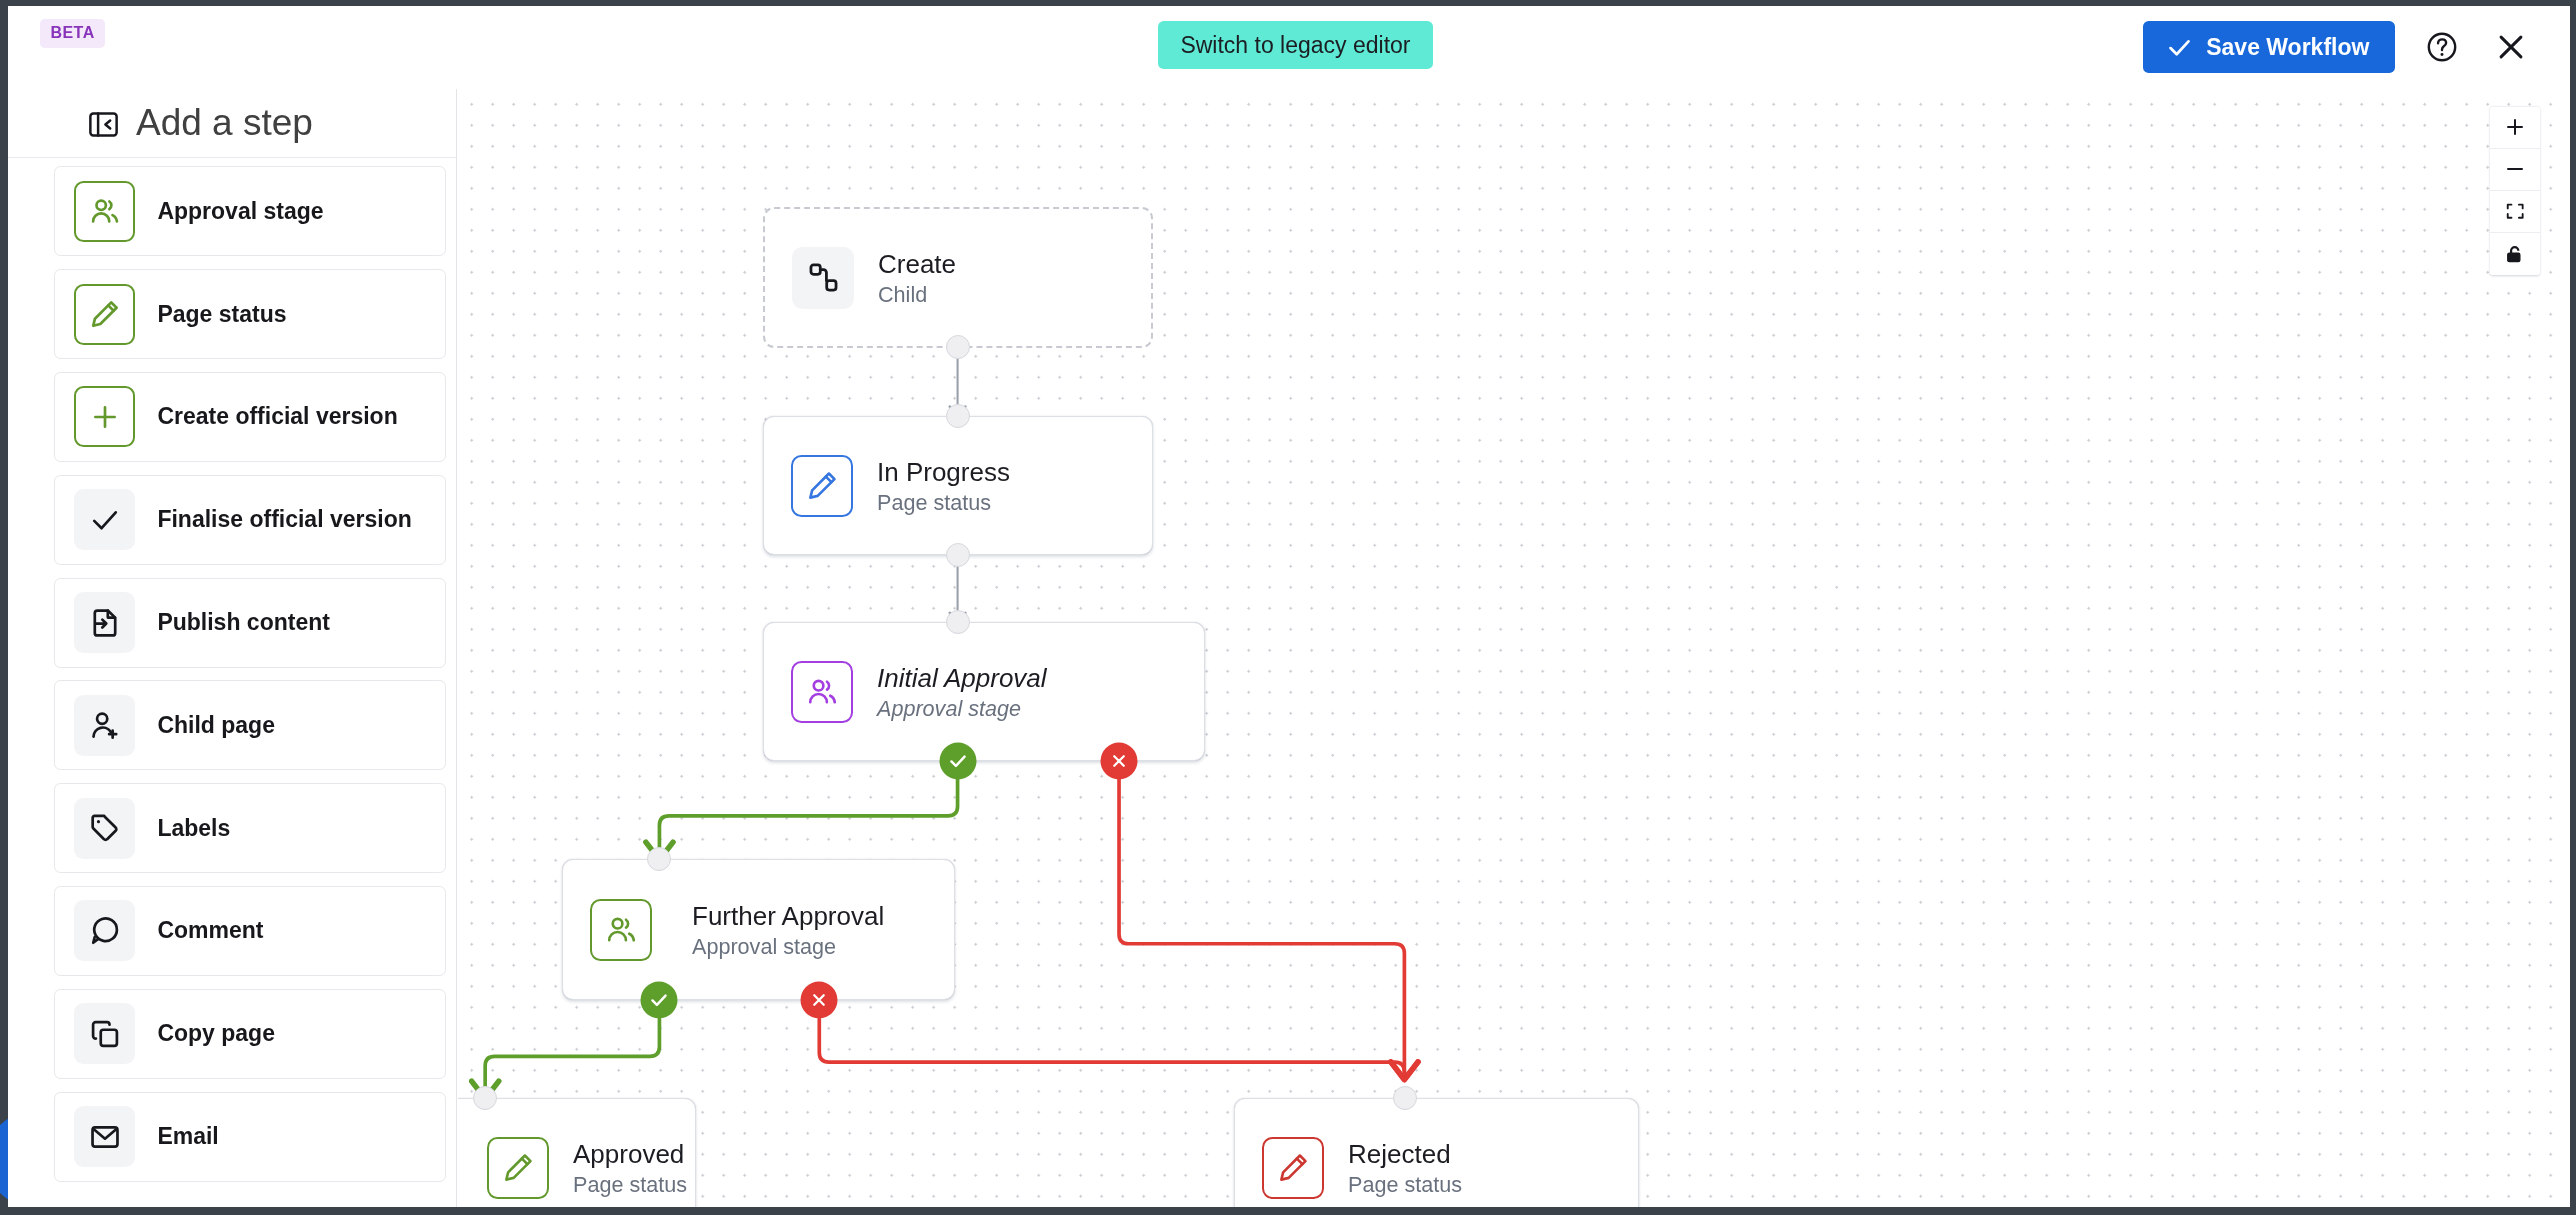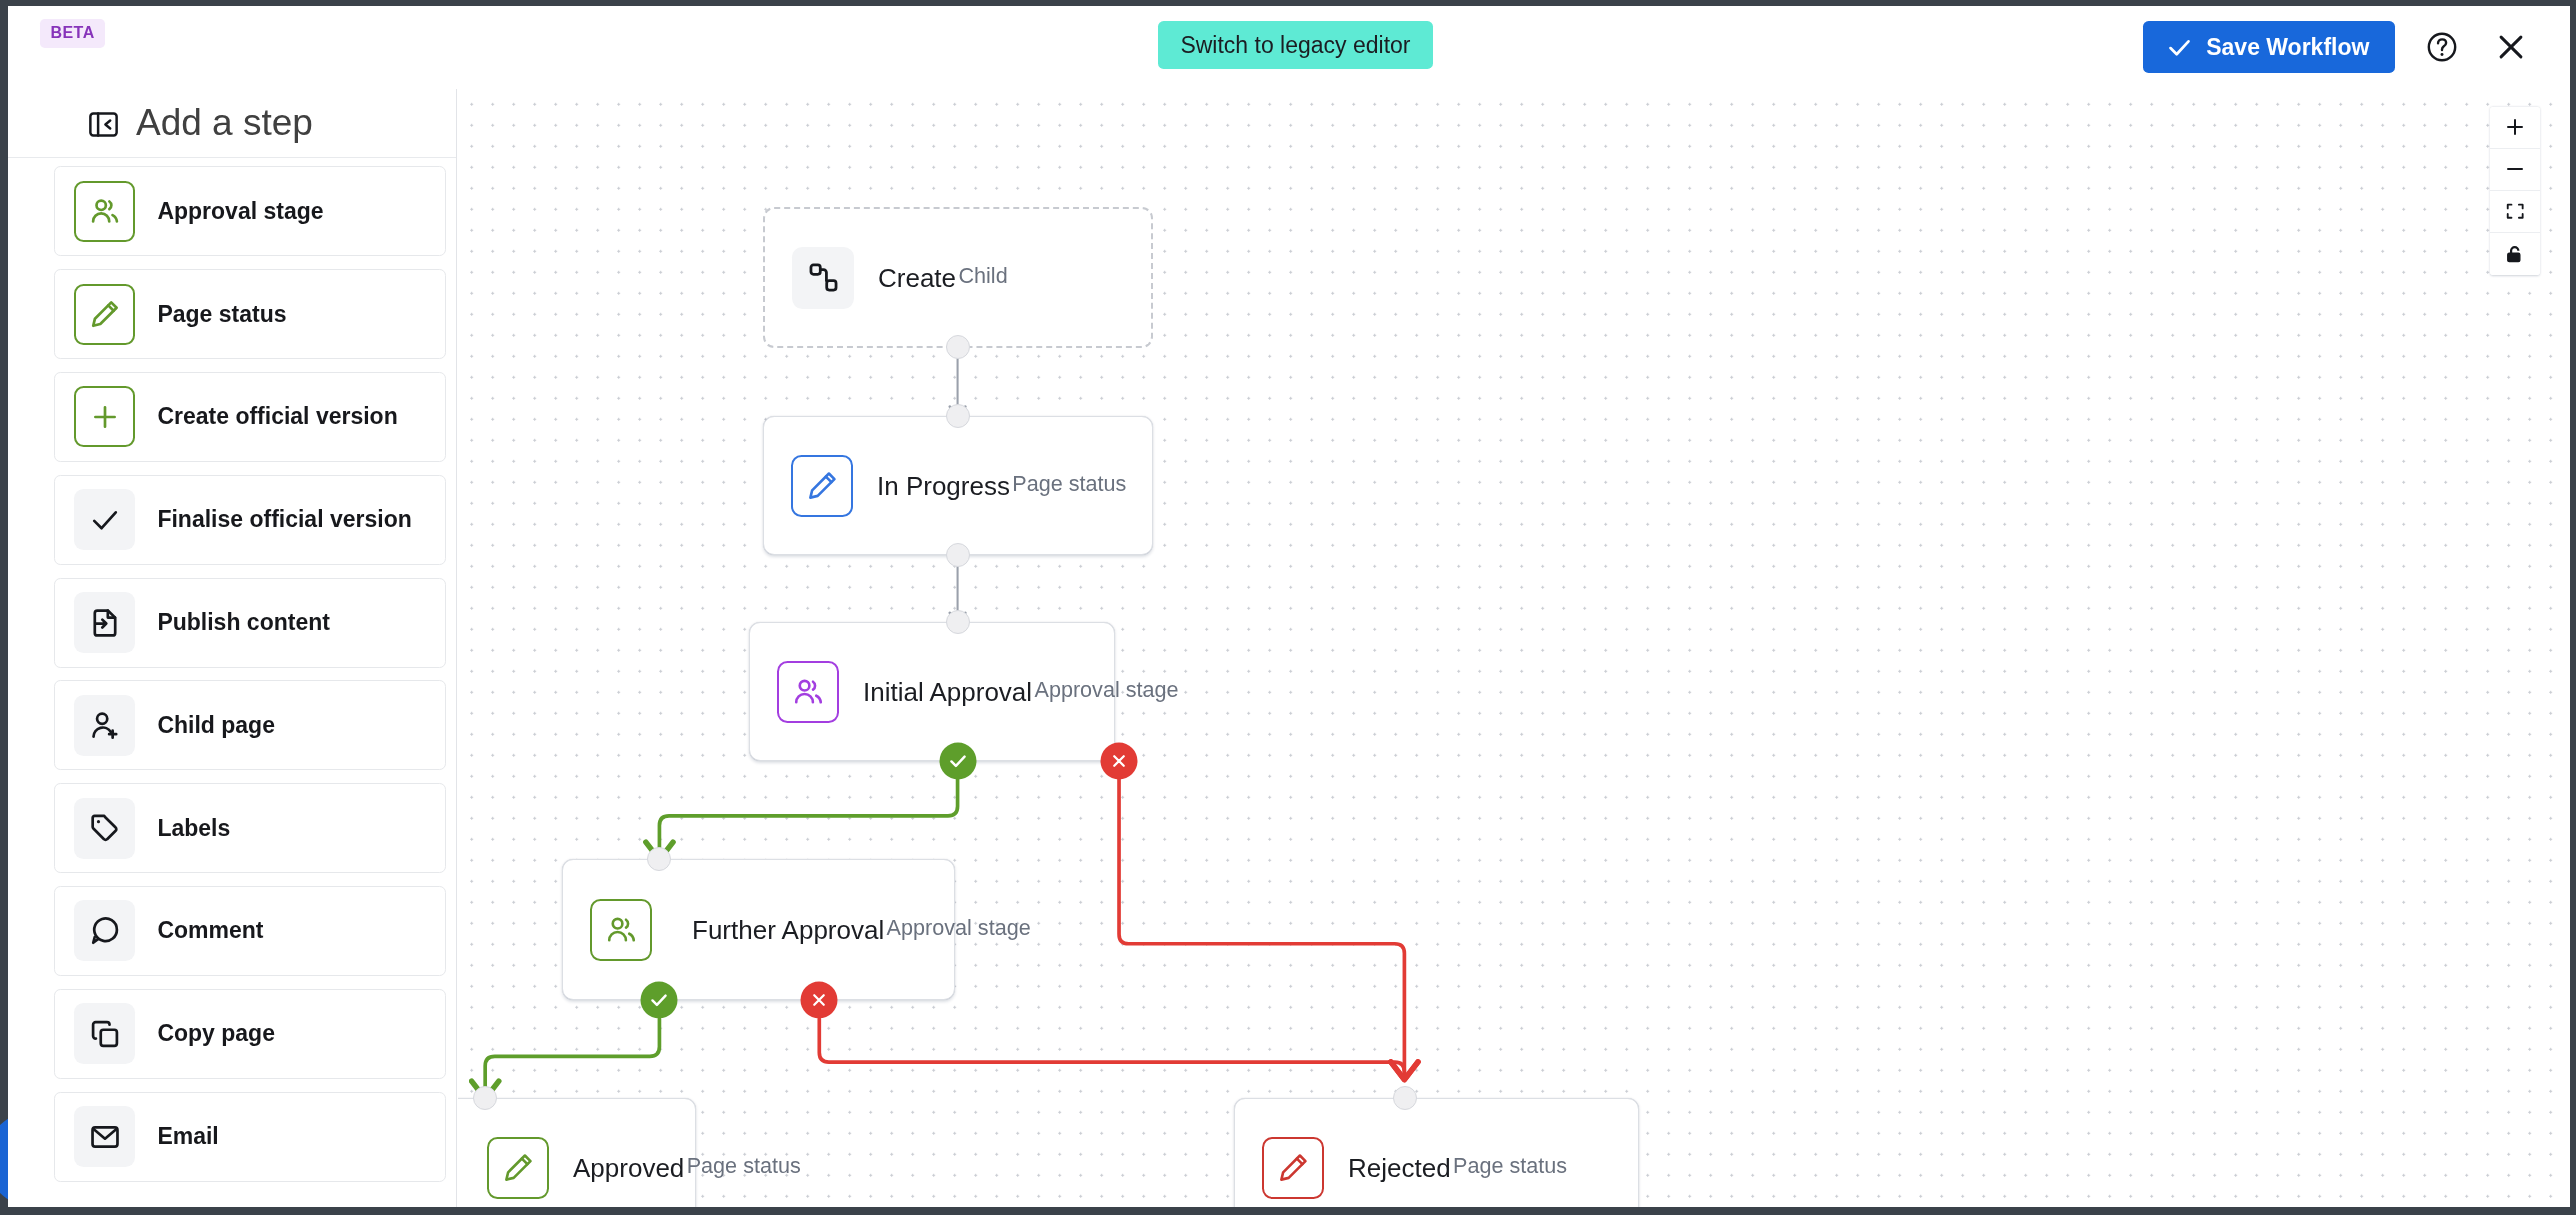--- a/index.html
+++ b/index.html
@@ -117,21 +117,21 @@
   }
   .node-icon {
     width:62px; height:62px; border-radius:10.4px; flex:0 0 auto;
     display:flex; align-items:center; justify-content:center;
   }
   .node-icon.gray   { background:#f3f4f6; color:#16181d; }
   .node-icon.blue   { border:2.7px solid #3576e0; color:#3576e0; background:#fff; }
   .node-icon.purple { border:2.7px solid #a33ee0; color:#a33ee0; background:#fff; }
   .node-icon.green  { border:2.7px solid #63992c; color:#63992c; background:#fff; }
   .node-icon.red    { border:2.7px solid #cc3730; color:#cc3730; background:#fff; }
-  .node-text { display:flex; flex-direction:row; gap:2.4px; }
+  .node-text { display:flex; flex-direction:column; gap:2.4px; }
   .node-title { font-size:26px; font-weight:400; color:#1b1d22; line-height:1.18; white-space:nowrap; }
   .node-sub   { font-size:21.6px; font-weight:400; color:#6a717e; line-height:1.18; white-space:nowrap; }
 
   
   .handle {
     position:absolute; width:24px; height:24px; border-radius:50%;
     background:#efeff1; border:1.2px solid #d6d8dd; z-index:9;
     transform:translate(-50%,-50%);
   }
   
@@ -361,21 +361,21 @@
           </svg>
         </span>
         <span class="node-text">
           <span class="node-title">In Progress</span>
           <span class="node-sub">Page status</span>
         </span>
       </div>
       <span class="handle" style="left:500px; top:327px;"></span>
       <span class="handle" style="left:500px; top:466px;"></span>
 
-      <div class="node" style="left:291px; top:533px; width:366px; height:139px;">
+      <div class="node" style="left:305px; top:533px; width:442px; height:139px;font-style:italic;">
         <span class="node-icon purple">
           <svg width="35" height="35" viewBox="0 0 24 24" fill="none" stroke="#a33ee0" stroke-width="1.8" stroke-linecap="round" stroke-linejoin="round">
             <circle cx="9.3" cy="8" r="3.3"></circle>
             <path d="M3.6 19.4 a5.7 5.7 0 0 1 11.4 0"></path>
             <path d="M15.1 5.3 a3.3 3.3 0 0 1 0 5.4"></path>
             <path d="M17.3 14.9 a5.7 5.7 0 0 1 3.1 4.5"></path>
           </svg>
         </span>
         <span class="node-text">
           <span class="node-title">Initial Approval</span>

